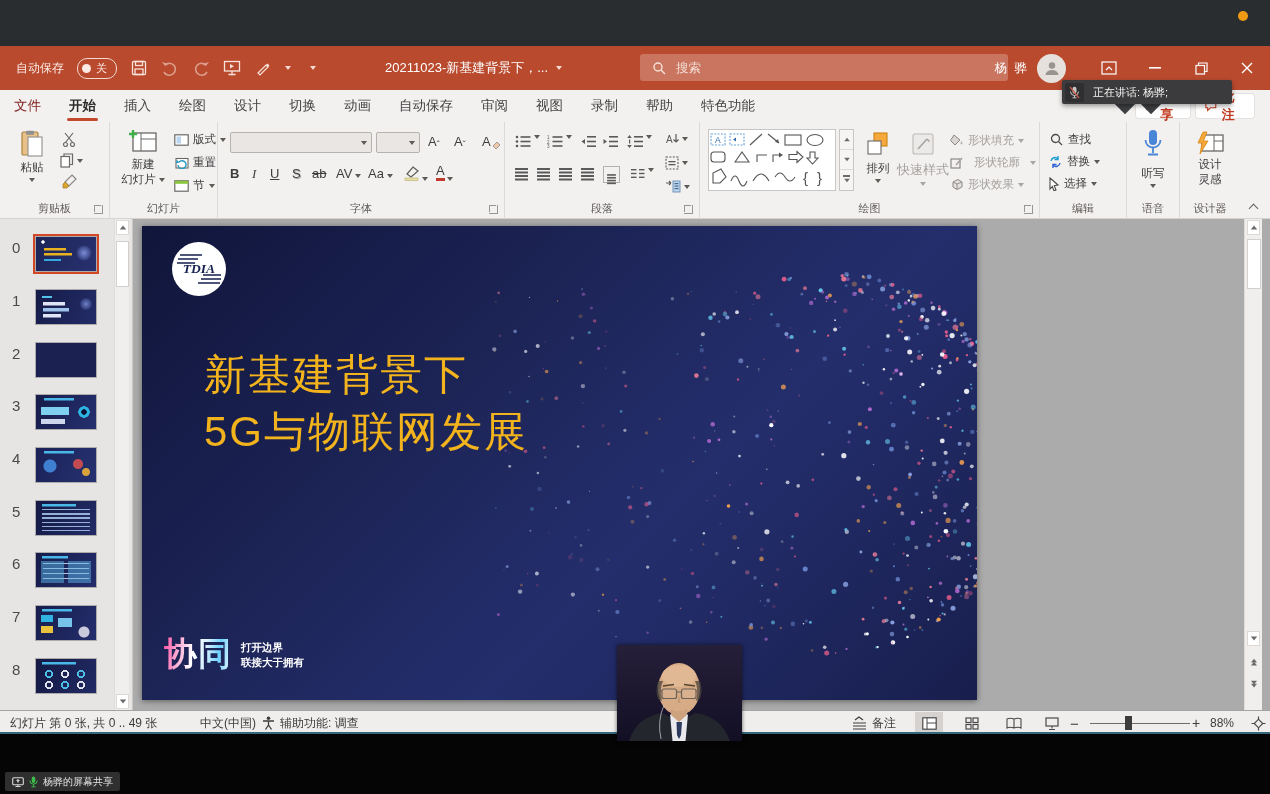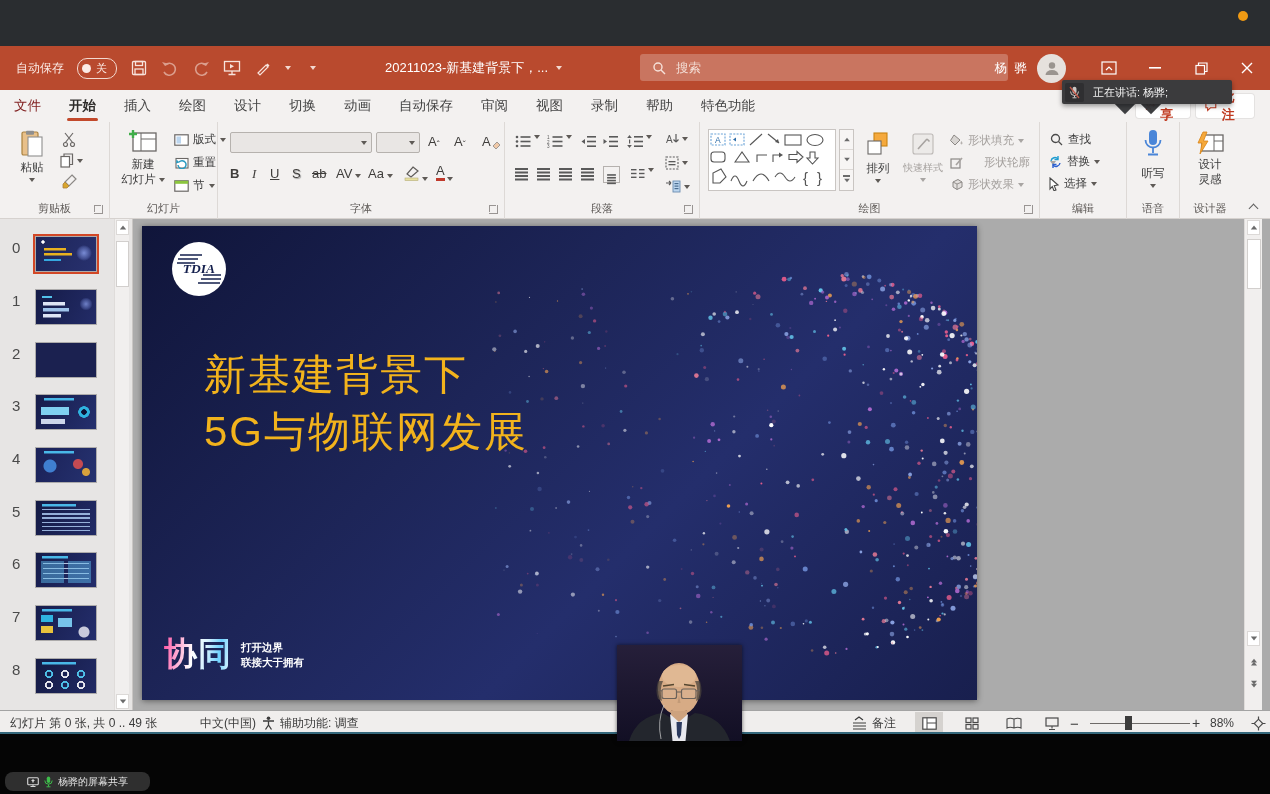--- a/index.html
+++ b/index.html
@@ -100,21 +100,21 @@
   .toast{position:absolute;left:1062px;top:80px;width:170px;height:24px;background:#3b3b3d;border-radius:2px;display:flex;align-items:center;gap:9px;padding:0 8px 0 3px;z-index:60;box-shadow:0 2px 5px rgba(0,0,0,.4)}
   .toast-ic{width:19px;height:19px;background:#2f2f31;border-radius:2px;display:flex;align-items:center;justify-content:center}
   .toast-text{font-size:11px;color:#f2f2f2;white-space:nowrap}
   .diamond{position:absolute;width:20px;height:20px;background:#343538;transform:rotate(45deg);z-index:55;opacity:.95}
 
   
   .webcam{position:absolute;left:617px;top:645px;width:125px;height:96px;z-index:50;box-shadow:0 0 4px rgba(0,0,0,.6)}
 
   
   .bottom-bar{position:absolute;left:0;top:734px;width:1270px;height:60px;background:#050505}
-  .share-chip{position:absolute;left:5px;top:38px;height:19px;background:#2f2f2f;border-radius:8px;display:flex;align-items:center;gap:5px;padding:0 22px;font-size:10px;color:#e3e3e3;white-space:nowrap}
+  .share-chip{position:absolute;left:5px;top:38px;height:19px;background:#2f2f2f;border-radius:2px;display:flex;align-items:center;gap:5px;padding:0 7px;font-size:10px;color:#e3e3e3;white-space:nowrap}
 
   svg{display:block}
 </style>
 </head>
 <body>
 
 <div class="screen">
 
   <div class="top-chrome">
     <div class="rec-dot"></div>
@@ -538,32 +538,32 @@
               <rect x="3" y="10" width="13" height="13" fill="#fff" stroke="#6b6866" stroke-width="1.1"></rect>
             </svg>
           <span class="rtxt" style="margin-top:4px">排列</span>
           <span class="cv" style="margin-top:3px"></span>
         </div>
         <div class="abs bigbtn" style="left:200px;top:9px;width:46px">
           <svg width="26" height="26" viewBox="0 0 26 26">
               <rect x="3" y="3" width="20" height="20" rx="2" fill="#eceae8" stroke="#bcb8b5" stroke-width="1.1"></rect>
               <path d="M8,18 L17,8 M17,8 l2.5,2.5" stroke="#a7a3a0" stroke-width="1.6" fill="none"></path>
             </svg>
-          <span class="rtxt dis" style="margin-top:4px;font-size:10px">快速样式</span>
+          <span class="rtxt dis" style="margin-top:4px;font-size:13px">快速样式</span>
           <span class="cv" style="margin-top:3px;opacity:.5"></span>
         </div>
         <div class="abs" style="left:250px;top:11px;display:flex;align-items:center;gap:4px">
           <svg width="14" height="13" viewBox="0 0 14 13">
               <path d="M4,1 L10,6 L5,11 L0.5,6.5 Z" fill="#d8d5d2" stroke="#8b8885" stroke-width="1"></path>
               <path d="M11.5,7 q2,2.6 0,3.6 q-2,-1 0,-3.6" fill="#b5b1ae"></path>
             </svg>
           <span class="rtxt dis">形状填充</span>
             <span class="cv" style="opacity:.5"></span>
         </div>
-        <div class="abs" style="left:250px;top:33px;display:flex;align-items:center;gap:20px">
+        <div class="abs" style="left:250px;top:33px;display:flex;align-items:center;gap:10px">
           <svg width="14" height="13" viewBox="0 0 14 13">
               <rect x="1" y="3" width="9" height="9" fill="none" stroke="#8b8885" stroke-width="1.2"></rect>
               <path d="M6,9 L12,2" stroke="#a7a3a0" stroke-width="1.6"></path>
             </svg>
           <span class="rtxt dis">形状轮廓</span>
             <span class="cv" style="opacity:.5"></span>
         </div>
         <div class="abs" style="left:250px;top:55px;display:flex;align-items:center;gap:4px">
           <svg width="14" height="13" viewBox="0 0 14 13">
               <path d="M3,4 L8,1.5 L12,4 L12,9 L7,11.5 L3,9 Z" fill="#e3e0de" stroke="#8b8885" stroke-width="1"></path>

